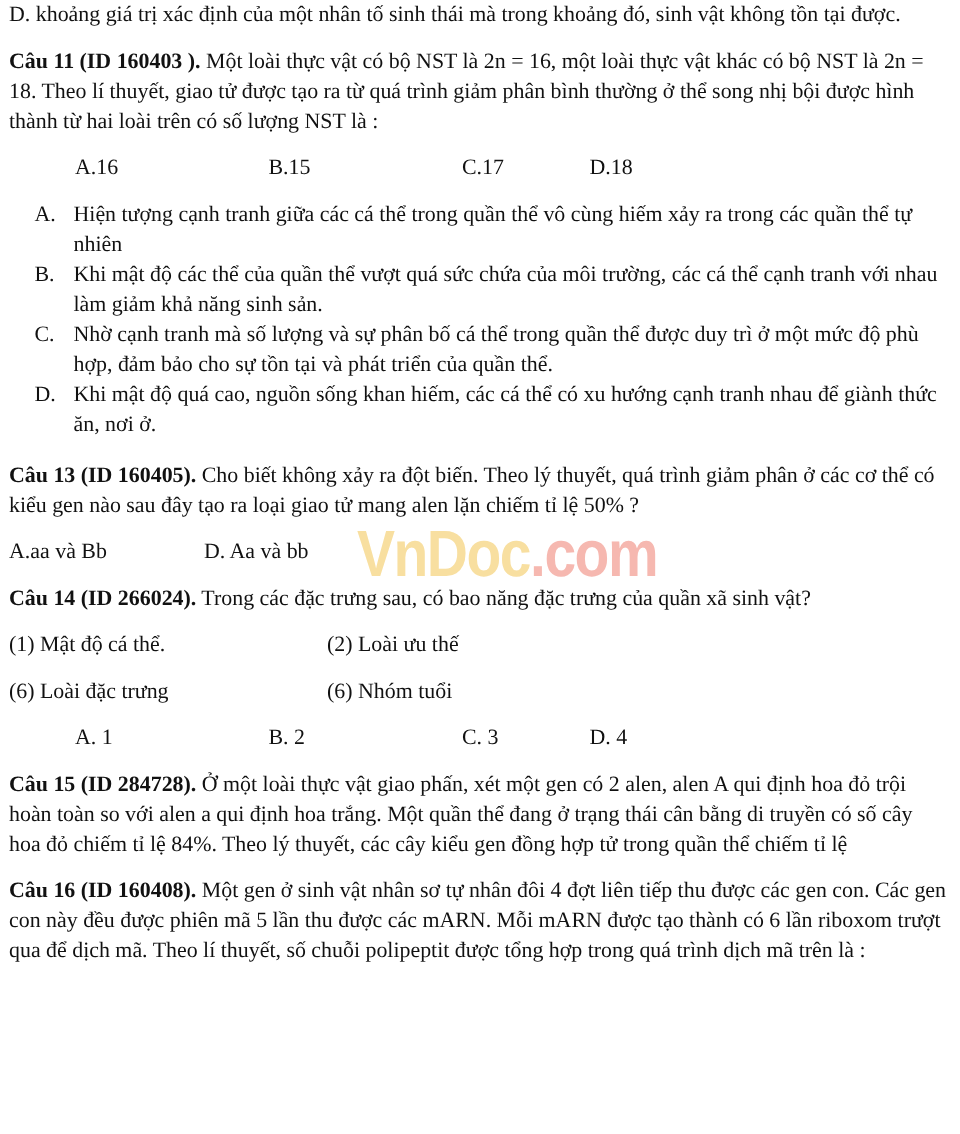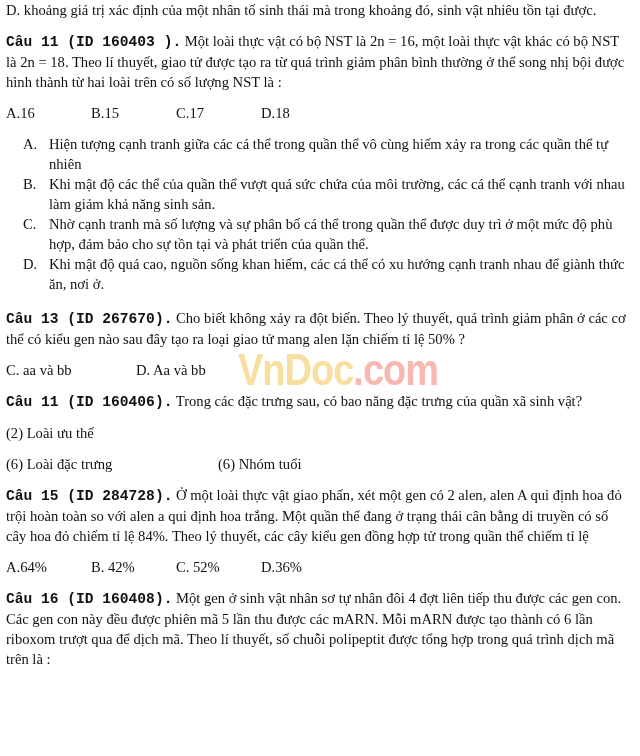--- a/index.html
+++ b/index.html
@@ -4,24 +4,24 @@
   <style>
     html, body { margin: 0; padding: 0; background: #ffffff; }
     body {
       width: 640px; height: 756px; overflow: hidden; position: relative;
       font-family: "Liberation Serif", "DejaVu Serif", serif;
       font-size: 14.6px; color: #111111; line-height: 20px;
     }
     .page { position: absolute; left: 6px; top: 0; width: 626px; }
     p { margin: 0; }
     .para { margin-bottom: 11px; }
-    .q-head { font-weight: bold; font-family: Liberation Mono, monospace; }
+    .q-head { font-weight: bold; }
     .choices-row { display: flex; margin-bottom: 11px; }
     .choices-row span { display: inline-block; }
-    .w85 { width: 85px; }
+    .w85 { width: 85px; margin-left: 44px; }
     .w130 { width: 130px; }
     .list { margin: 0 0 8px 0; padding: 0; list-style: none; }
     .list li { display: flex; margin-bottom: 0; }
     .list .lbl { width: 26px; flex: 0 0 26px; margin-left: 17px; }
     .list .txt { flex: 1; }
     .grid2 { display: flex; margin-bottom: 11px; }
     .grid2 span { display: inline-block; }
     .grid2 .c1 { width: 212px; }
     .watermark {
       position: absolute; left: 238px; top: 350px;
@@ -31,21 +31,21 @@
       transform: scaleY(1.15);
     }
     .wm-a { color: #f8dfa0; }
     .wm-b { color: #f6b8b0; }
   </style>
 </head>
 <body>
 
 <div class="page">
 
-  <p class="para">D. khoảng giá trị xác định của một nhân tố sinh thái mà trong khoảng đó, sinh vật nhiêu tồn tại được.</p>
+  <p class="para">D. khoảng giá trị xác định của một nhân tố sinh thái mà trong khoảng đó, sinh vật không tồn tại được.</p>
 
   <p class="para"><span class="q-head">Câu 11 (ID 160403 ).</span><span> Một loài thực vật có bộ NST là 2n = 16, một loài thực vật khác có bộ NST là 2n = 18. Theo lí thuyết, giao tử được tạo ra từ quá trình giảm phân bình thường ở thể song nhị bội được hình thành từ hai loài trên có số lượng NST là :</span></p>
   <div class="choices-row">
     <span class="w85">A.16</span>
     <span class="w85">B.15</span>
     <span class="w85">C.17</span>
     <span>D.18</span>
   </div>
 
   <ul class="list">
@@ -61,39 +61,40 @@
         <span class="lbl">C.</span>
         <span class="txt">Nhờ cạnh tranh mà số lượng và sự phân bố cá thể trong quần thể được duy trì ở một mức độ phù hợp, đảm bảo cho sự tồn tại và phát triển của quần thể.</span>
       </li>
     <li>
         <span class="lbl">D.</span>
         <span class="txt">Khi mật độ quá cao, nguồn sống khan hiếm, các cá thể có xu hướng cạnh tranh nhau để giành thức ăn, nơi ở.</span>
       </li>
   </ul>
   <div style="height:6px"></div>
 
-  <p class="para"><span class="q-head">Câu 13 (ID 267670).</span><span> Cho biết không xảy ra đột biến. Theo lý thuyết, quá trình giảm phân ở các cơ thể có kiểu gen nào sau đây tạo ra loại giao tử mang alen lặn chiếm tỉ lệ 50% ?</span></p>
+  <p class="para"><span class="q-head">Câu 13 (ID 160405).</span><span> Cho biết không xảy ra đột biến. Theo lý thuyết, quá trình giảm phân ở các cơ thể có kiểu gen nào sau đây tạo ra loại giao tử mang alen lặn chiếm tỉ lệ 50% ?</span></p>
   <div class="choices-row">
-    <span class="w130">C. aa và bb</span>
+    <span class="w130">A.aa và Bb</span>
     <span>D. Aa và bb</span>
   </div>
 
-  <p class="para"><span class="q-head">Câu 11 (ID 160406).</span><span> Trong các đặc trưng sau, có bao năng đặc trưng của quần xã sinh vật?</span></p>
+  <p class="para"><span class="q-head">Câu 14 (ID 266024).</span><span> Trong các đặc trưng sau, có bao năng đặc trưng của quần xã sinh vật?</span></p>
   <div class="grid2">
+    <span class="c1">(1) Mật độ cá thể.</span>
     <span>(2) Loài ưu thế</span>
   </div>
   <div class="grid2">
     <span class="c1">(6) Loài đặc trưng</span>
     <span>(6) Nhóm tuổi</span>
   </div>
+  <div class="choices-row">
+    <span class="w85">A. 1</span>
+    <span class="w85">B. 2</span>
+    <span class="w85">C. 3</span>
+    <span>D. 4</span>
+  </div>
 
   <p class="para"><span class="q-head">Câu 15 (ID 284728).</span><span> Ở một loài thực vật giao phấn, xét một gen có 2 alen, alen A qui định hoa đỏ trội hoàn toàn so với alen a qui định hoa trắng. Một quần thể đang ở trạng thái cân bằng di truyền có số cây hoa đỏ chiếm tỉ lệ 84%. Theo lý thuyết, các cây kiểu gen đồng hợp tử trong quần thể chiếm tỉ lệ</span></p>
-  <div class="choices-row">
-    <span class="w85">A.64%</span>
-    <span class="w85">B. 42%</span>
-    <span class="w85">C. 52%</span>
-    <span>D.36%</span>
-  </div>
 
   <p class="para"><span class="q-head">Câu 16 (ID 160408).</span><span> Một gen ở sinh vật nhân sơ tự nhân đôi 4 đợt liên tiếp thu được các gen con. Các gen con này đều được phiên mã 5 lần thu được các mARN. Mỗi mARN được tạo thành có 6 lần riboxom trượt qua để dịch mã. Theo lí thuyết, số chuỗi polipeptit được tổng hợp trong quá trình dịch mã trên là :</span></p>
 </div>
 
 <div class="watermark"><span class="wm-a">VnDoc</span><span class="wm-b">.com</span></div>
 
 </body></html>

